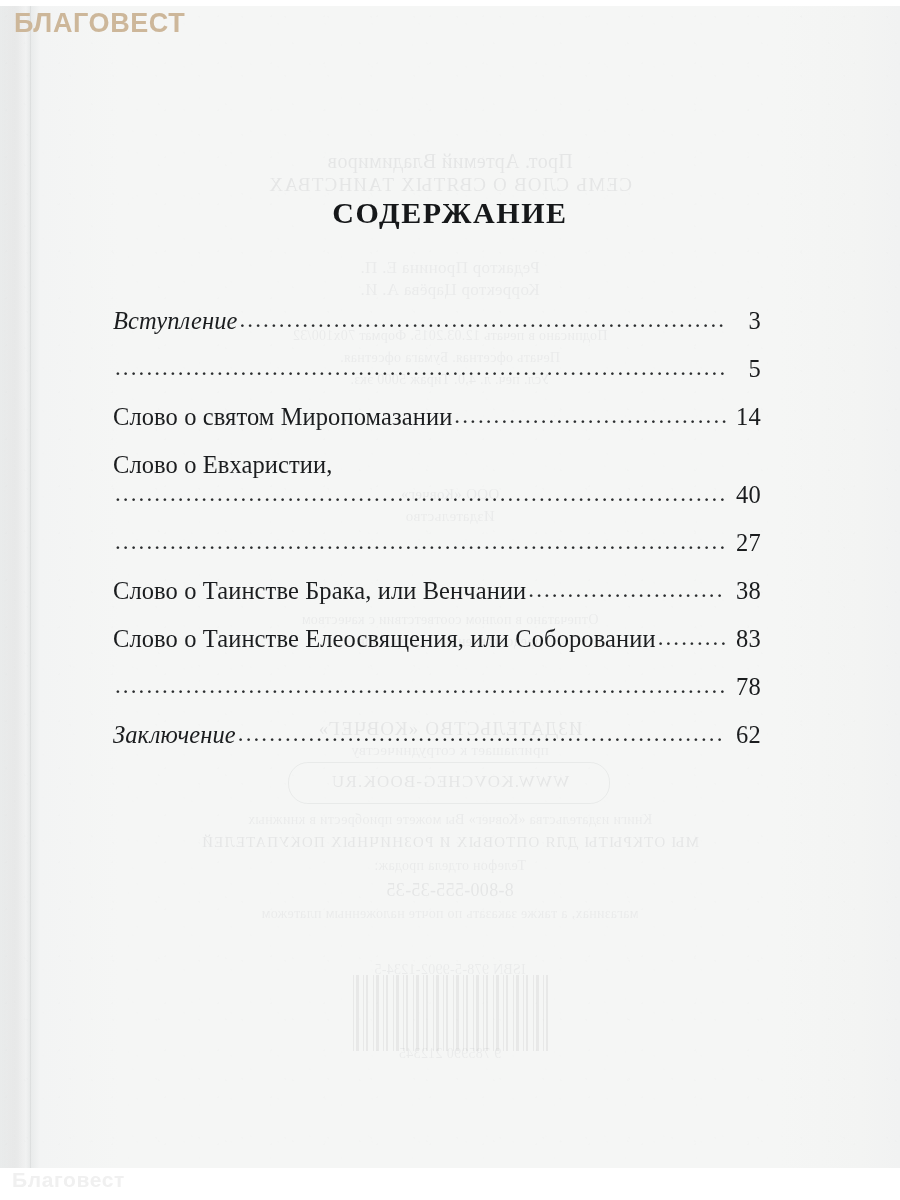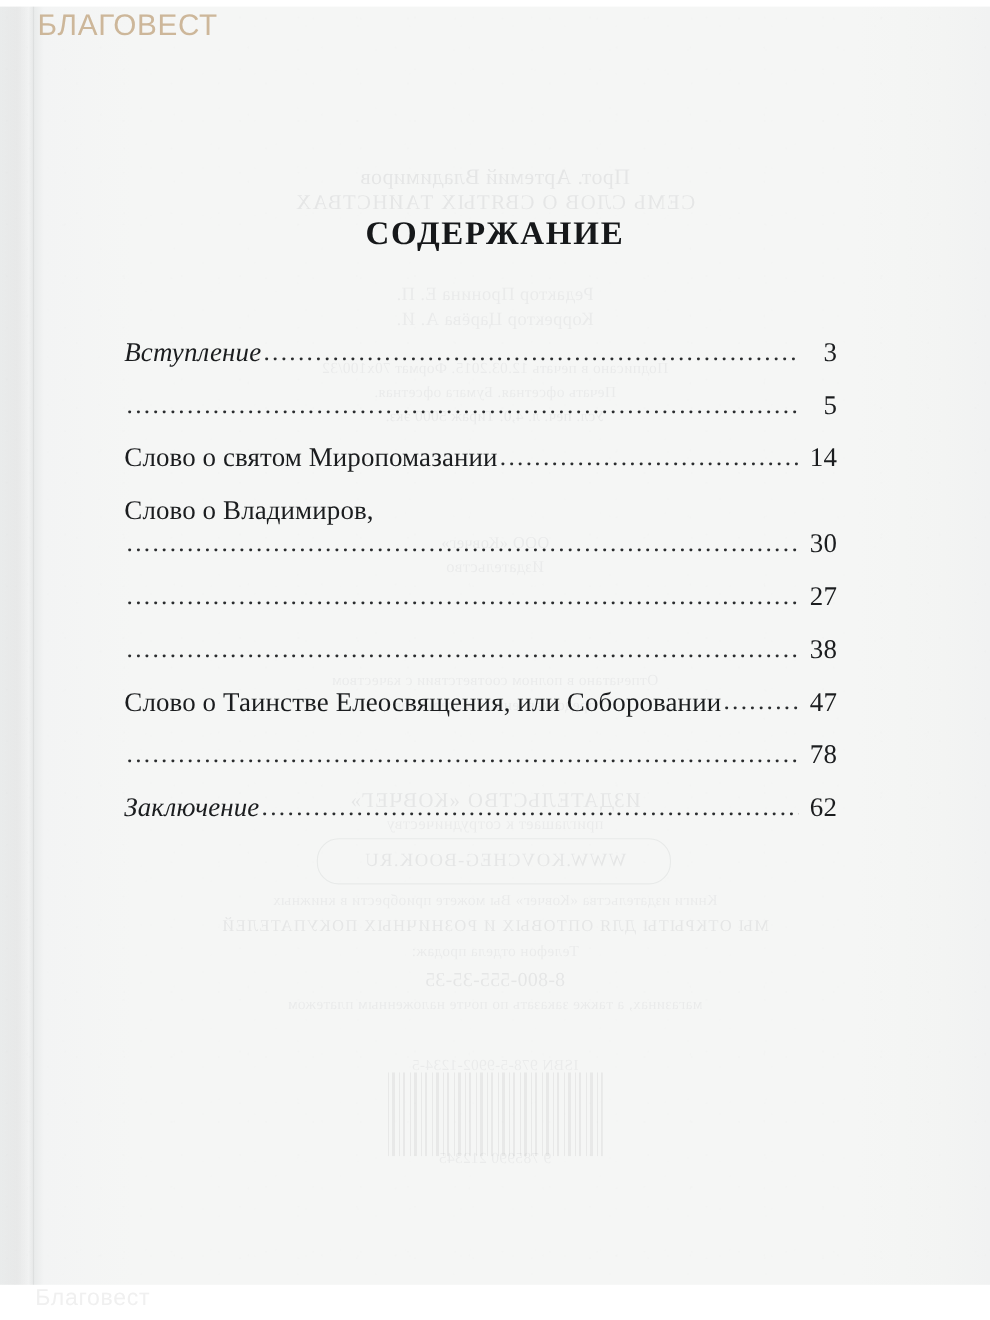--- a/index.html
+++ b/index.html
@@ -187,26 +187,25 @@
     letter-spacing: .2px;
   }
 
   
   .toc-line.cont-first .toc-label { white-space: pre; }
 
   
   .wm {
     position: absolute;
     font-family: "Liberation Sans", "DejaVu Sans", sans-serif;
-    font-weight: 400;
+    font-weight: 700;
     letter-spacing: .6px;
     -webkit-user-select: none;
     user-select: none;
     pointer-events: none;
-    margin-left: 20px;
   }
   .wm-top {
     left: 14px;
     top: 8px;
     font-size: 27px;
     color: #cdb79a;
   }
   .wm-bottom {
     left: 12px;
     top: 1168px;
@@ -271,44 +270,45 @@
         </div>
         <div class="toc-entry">
           <div class="toc-line">
             <span class="toc-label">Слово о святом Миропомазании</span>
             <span class="toc-leader">................................................................................................................................</span>
             <span class="toc-page">14</span>
           </div>
         </div>
         <div class="toc-entry">
           <div class="toc-line cont-first">
-            <span class="toc-label">Слово о Владимиров,</span>
-          </div>
-          <div class="toc-line">
-            <span class="toc-leader">................................................................................................................................</span>
-            <span class="toc-page">30</span>
+            <span class="toc-label">Слово о Евхаристии,</span>
+          </div>
+          <div class="toc-line">
+            <span class="toc-leader">................................................................................................................................</span>
+            <span class="toc-page">40</span>
           </div>
         </div>
         <div class="toc-entry">
           <div class="toc-line">
             <span class="toc-leader">................................................................................................................................</span>
             <span class="toc-page">27</span>
           </div>
         </div>
         <div class="toc-entry">
           <div class="toc-line">
+            <span class="toc-label">Слово о Таинстве Брака, или Венчании</span>
             <span class="toc-leader">................................................................................................................................</span>
             <span class="toc-page">38</span>
           </div>
         </div>
         <div class="toc-entry">
           <div class="toc-line">
             <span class="toc-label">Слово о Таинстве Елеосвящения, или Соборовании</span>
             <span class="toc-leader">................................................................................................................................</span>
-            <span class="toc-page">47</span>
+            <span class="toc-page">83</span>
           </div>
         </div>
         <div class="toc-entry">
           <div class="toc-line">
             <span class="toc-leader">................................................................................................................................</span>
             <span class="toc-page">78</span>
           </div>
         </div>
         <div class="toc-entry">
           <div class="toc-line italic">

